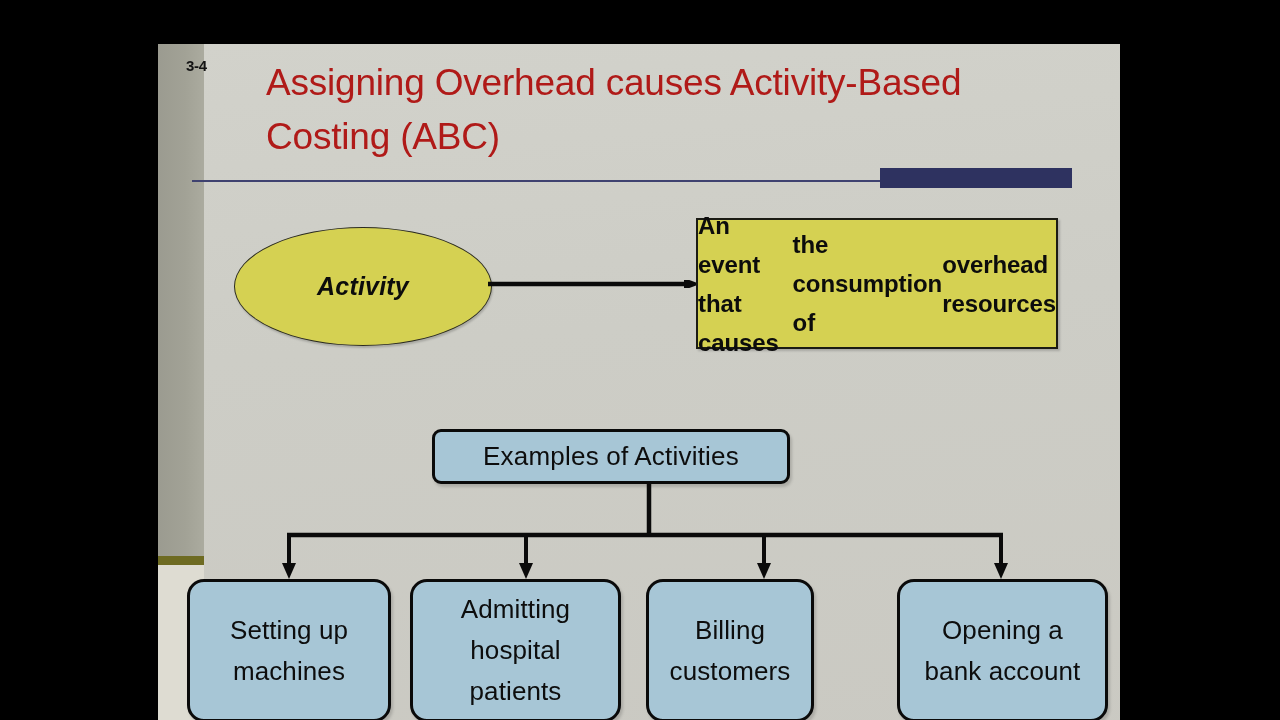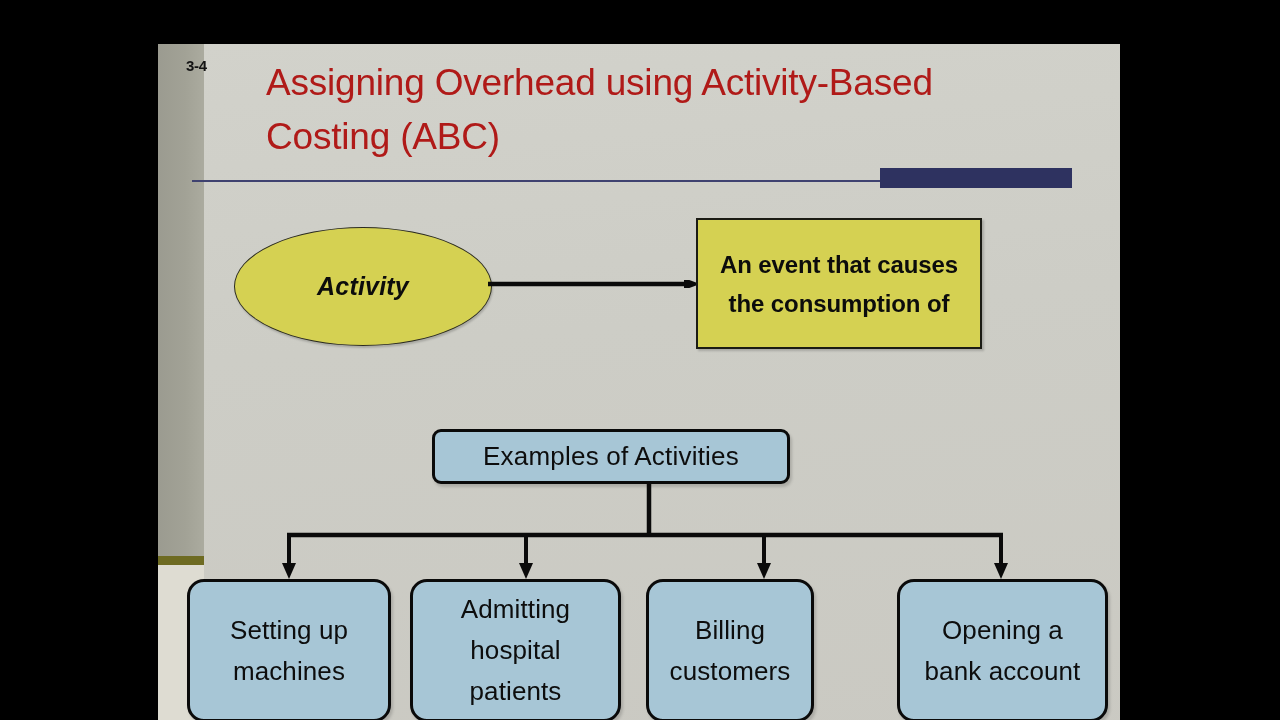--- a/index.html
+++ b/index.html
@@ -129,27 +129,27 @@
     top: 236px;
     width: 212px;
     height: 8px;
   }
 
   
   .definition-box {
     position: absolute;
     left: 538px;
     top: 174px;
-    width: 286px;
+    width: 362px;
     height: 131px;
     background: #d5d152;
     border: 2px solid #1b1b14;
     box-sizing: border-box;
     display: flex;
-    flex-direction: column;
+    flex-direction: row;
     align-items: center;
     justify-content: center;
     box-shadow: 2px 2px 2px rgba(0,0,0,0.18);
   }
   .definition-box .line {
     font-size: 24px;
     font-weight: bold;
     color: #0c0c0c;
     line-height: 39px;
     letter-spacing: -0.1px;
@@ -220,37 +220,38 @@
 <div id="screen">
 
   <div id="slide">
 
     <div class="tpl-band"></div>
     <div class="tpl-band-foot"></div>
     <div class="tpl-band-below"></div>
 
     <div class="slide-number">3-4</div>
 
-    <div class="slide-title">Assigning Overhead using Activity-Based Costing (ABC)</div>
+    <div class="slide-title">Assigning Overhead causes Activity-Based Costing (ABC)</div>
 
     <div class="rule-thin"></div>
     <div class="rule-thick"></div>
 
     <div class="activity-ellipse">
       <span>Activity</span>
     </div>
 
     <svg class="arrow-h" viewBox="0 0 212 8">
       <line x1="0" y1="4" x2="200" y2="4" stroke="#0a0a0a" stroke-width="4.5"></line>
       <polygon points="212,4 196,10 196,-2" fill="#0a0a0a"></polygon>
     </svg>
 
     <div class="definition-box">
       <div class="line">An event that causes</div>
       <div class="line">the consumption of</div>
+      <div class="line">overhead resources</div>
     </div>
 
     <div class="examples-box">
       <span>Examples of Activities</span>
     </div>
 
     <svg class="connector-svg" viewBox="0 0 962 720">
 
       <line x1="491" y1="440" x2="491" y2="491" stroke="#0a0a0a" stroke-width="4.5"></line>
 

